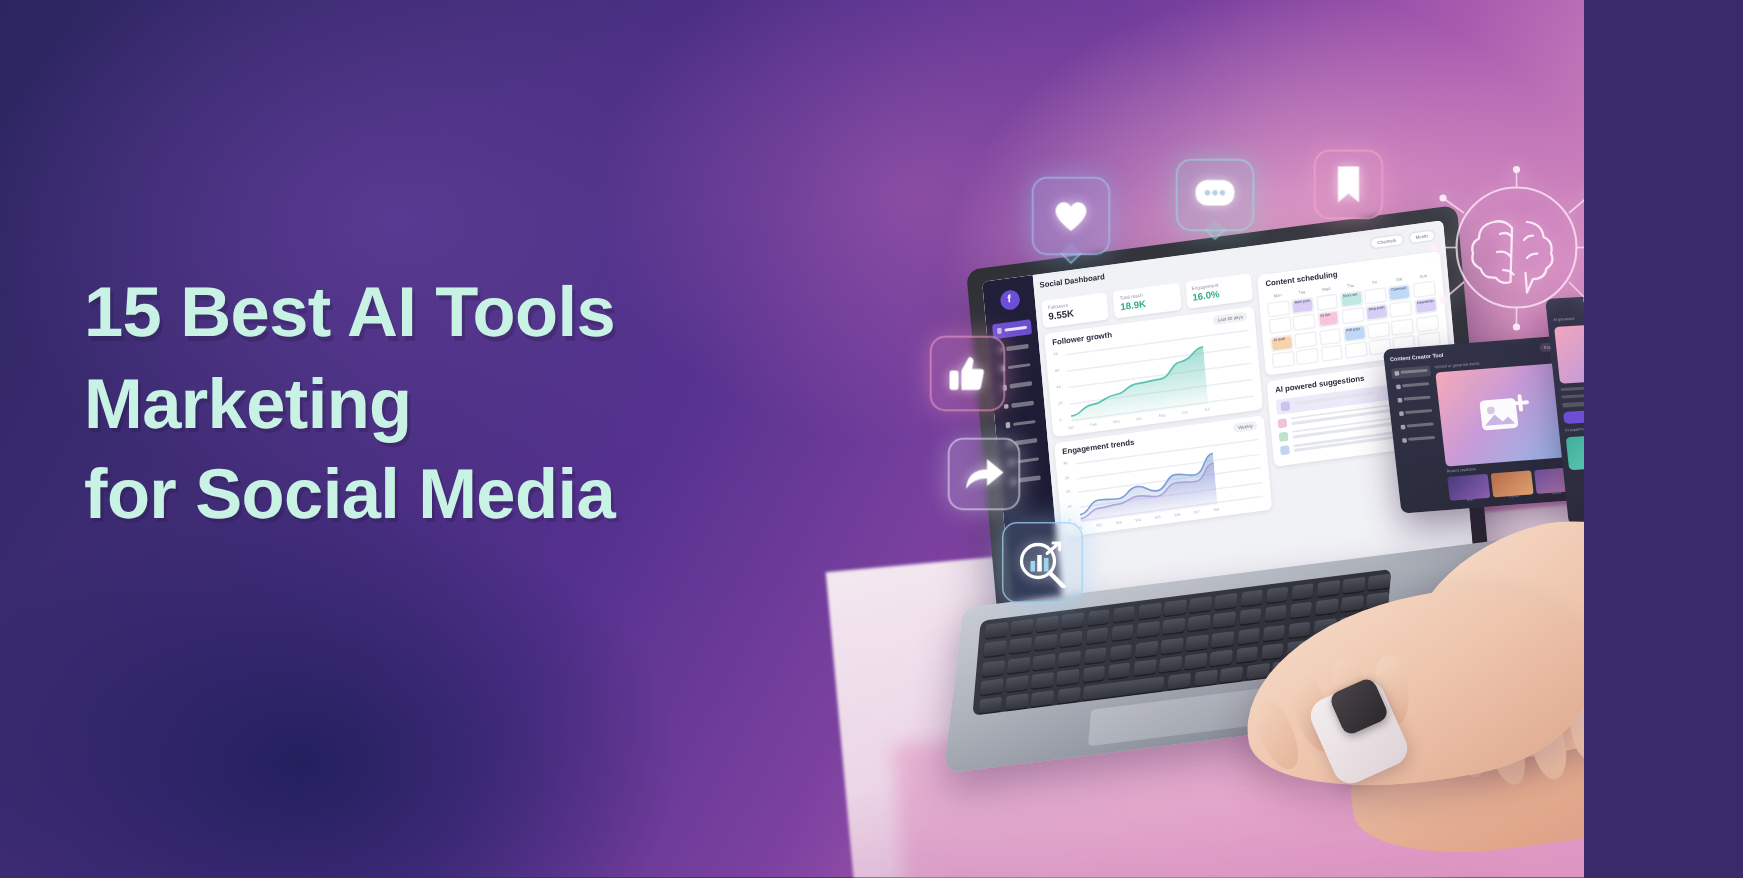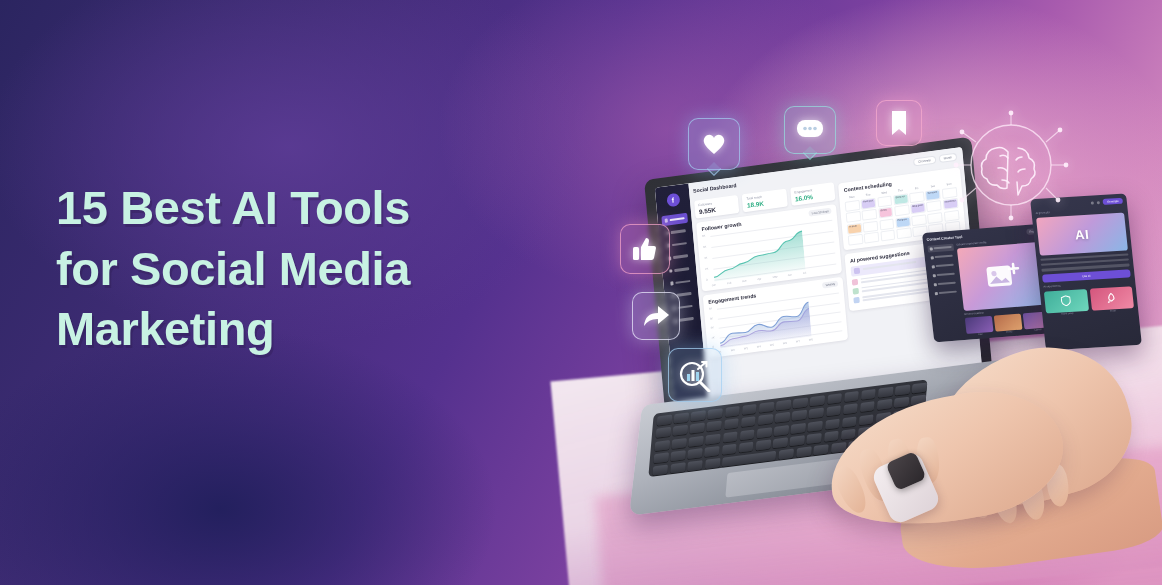--- a/index.html
+++ b/index.html
@@ -3,21 +3,21 @@
 <meta charset="utf-8">
 <style>
   * { margin:0; padding:0; box-sizing:border-box; }
   html,body { width:1162px; height:585px; overflow:hidden; }
   body {
     font-family:"Liberation Sans", sans-serif;
     background:#3a2a6b;
   }
 
   
-  #stage { position:relative; width:1162px; height:585px; overflow:hidden; }
+  #stage { position:relative; width:1056px; height:585px; overflow:hidden; }
   .bg-base2{
     position:absolute; inset:0;
     background:linear-gradient(118deg,#2b2560 0%,#3f2c75 22%,#54318e 43%,#7c41a0 60%,#a85bae 72%,#cf84bd 84%,#eeb1d0 97%);
   }
   .bg-glow-tl{
     position:absolute; left:-10%; top:-20%; width:70%; height:90%;
     background:radial-gradient(closest-side, rgba(93,60,150,0.85), rgba(93,60,150,0) 75%);
   }
   .bg-glow-bl{
     position:absolute; left:-14%; bottom:-30%; width:66%; height:86%;
@@ -308,22 +308,22 @@
   <div class="bg-glow-bl"></div>
   <div class="bg-glow-mid"></div>
   <div class="bg-glow-right"></div>
   <div class="bg-glow-pinkbottom"></div>
   <div class="wall-shadow"></div>
   <div class="desk"></div>
   <div class="desk-front"></div>
 
   <h1 class="headline">
     <span class="ln">15 Best AI Tools</span>
+    <span class="ln">Marketing</span>
     <span class="ln">for Social Media</span>
-    <span class="ln">Marketing</span>
   </h1>
 
   <div class="laptop">
     <div class="lid">
       <div class="screen">
 
         <div class="dash-side">
           <div class="dash-logo">f</div>
           <div id="dash-nav">
               <div class="nav-item active" title="Dashboard">

